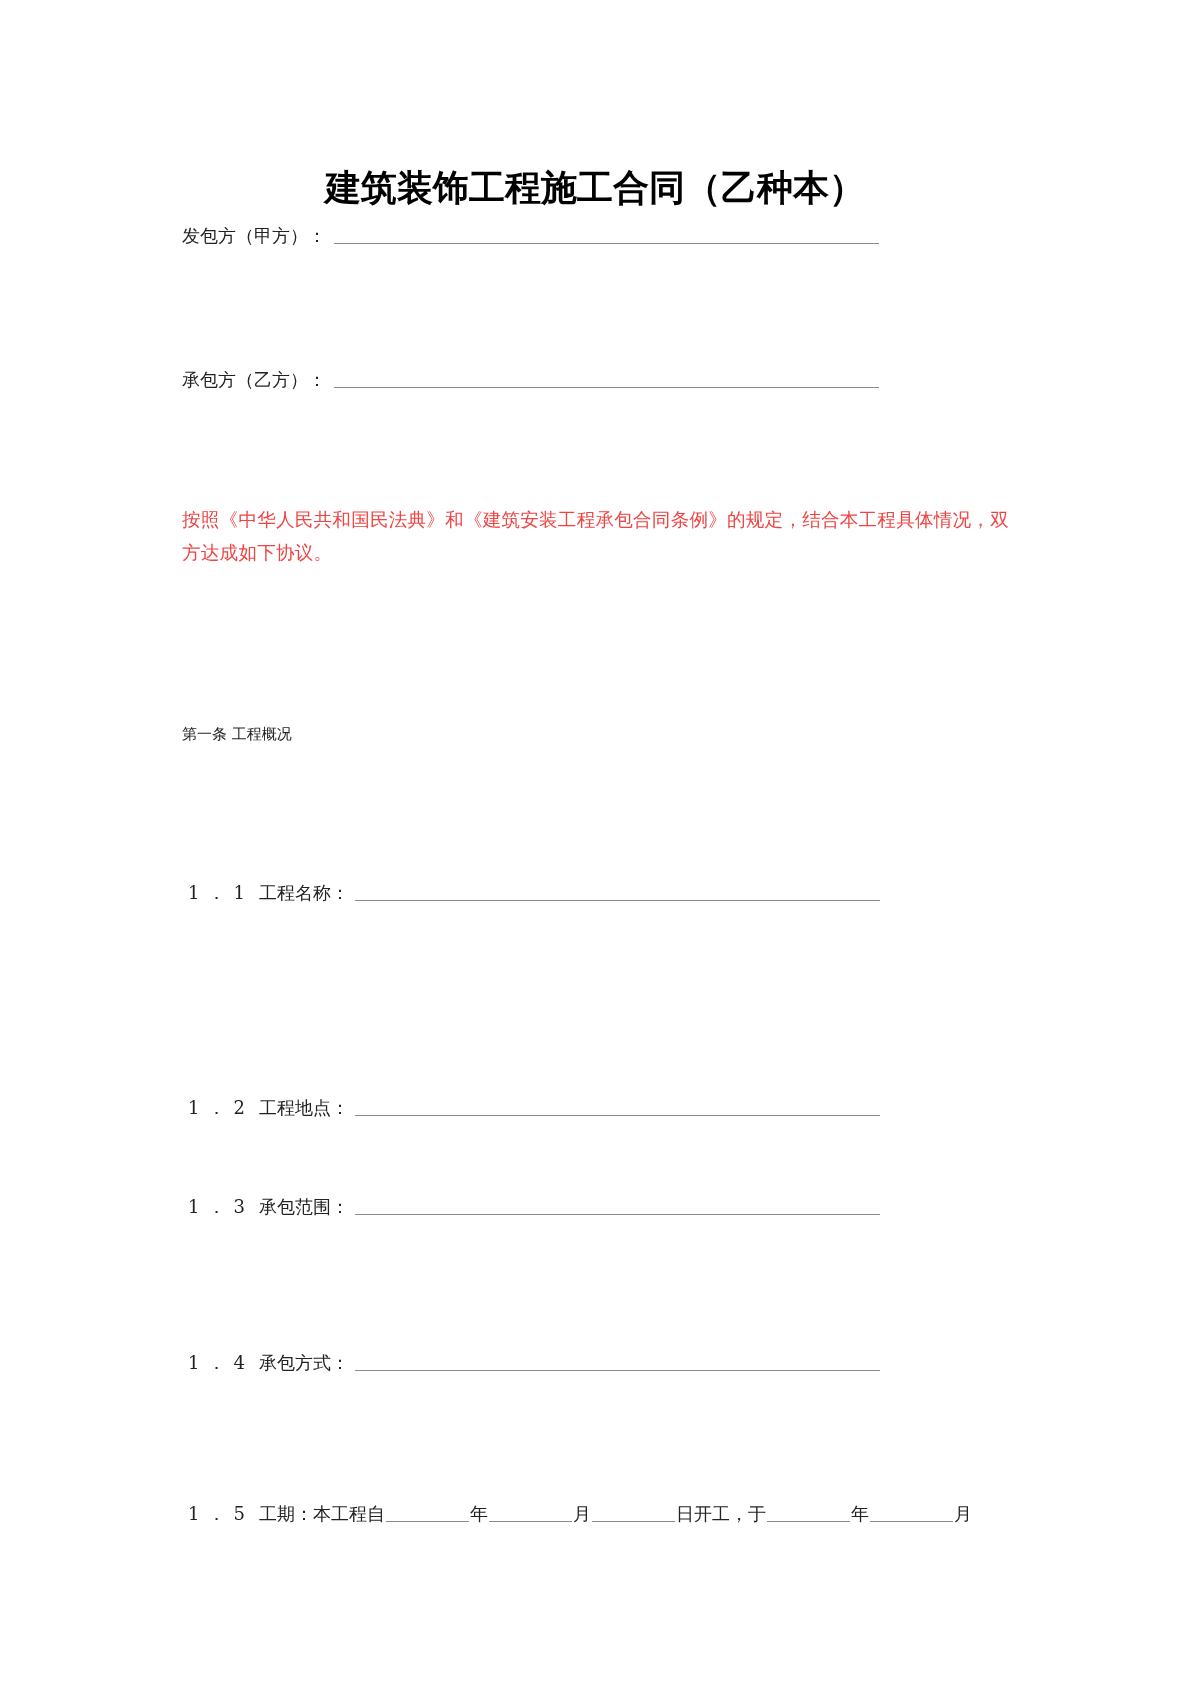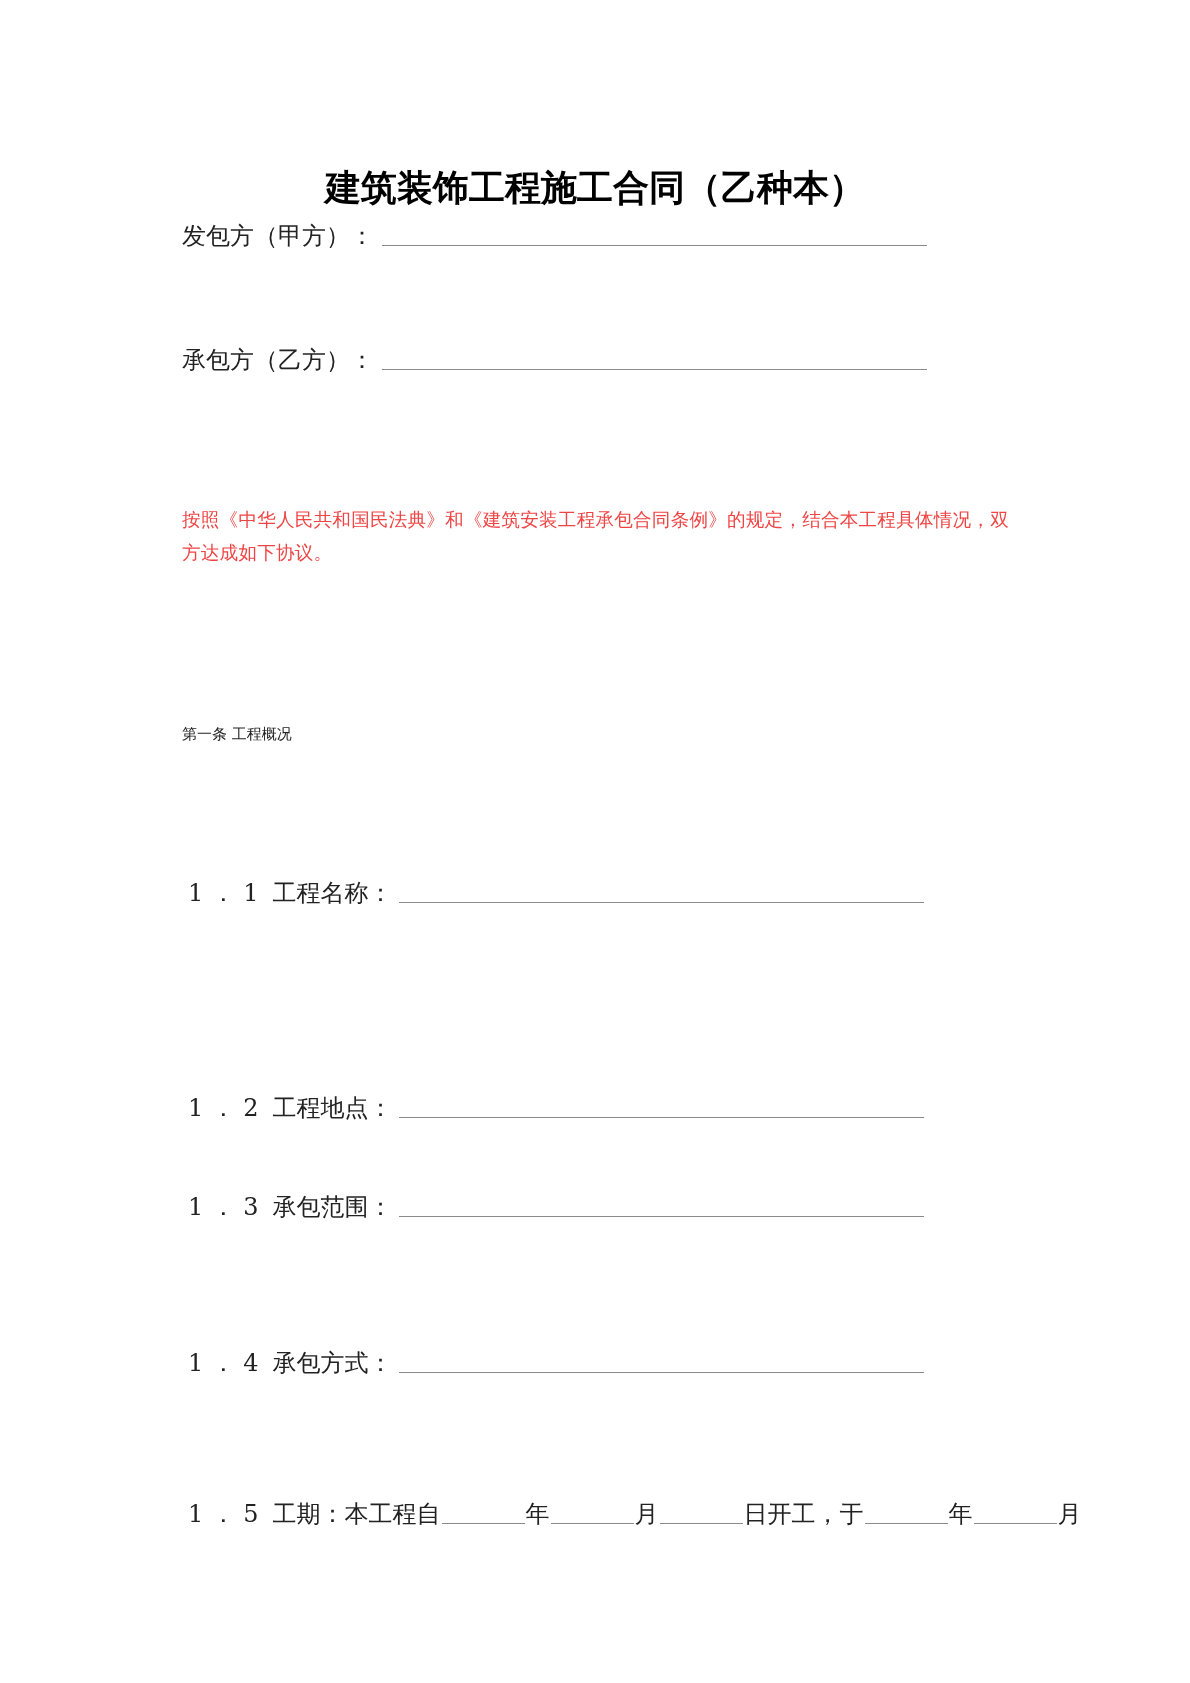--- a/index.html
+++ b/index.html
@@ -31,21 +31,21 @@
       font-family: "DejaVu Sans", "Liberation Sans", sans-serif;
       font-weight: bold;
       font-size: 36px;
       line-height: 44px;
       color: #000;
       letter-spacing: 0px;
     }
     .line {
       position: absolute;
       left: 182px;
-      font-size: 24px;
+      font-size: 18px;
       line-height: 24px;
       white-space: nowrap;
       color: #222;
     }
     .blank {
       display: inline-block;
       vertical-align: baseline;
       border-bottom: 1.5px solid #8a8a8a;
       height: 1px;
       margin: 0 1px;
@@ -76,21 +76,21 @@
 <body>
 
 <div class="page">
 
   <div class="title">建筑装饰工程施工合同（乙种本）</div>
 
   <div class="line" style="top:224px;">
     <span>发包方（甲方）：</span><span class="blank long-party"></span>
   </div>
 
-  <div class="line" style="top:348px;">
+  <div class="line" style="top:368px;">
     <span>承包方（乙方）：</span><span class="blank long-party"></span>
   </div>
 
   <div class="para">按照《中华人民共和国民法典》和《建筑安装工程承包合同条例》的规定，结合本工程具体情况，双方达成如下协议。</div>
 
   <div class="line" style="top:722px; font-size:15px;">第一条  工程概况</div>
 
   <div class="line" style="top:881px;text-align:right;">
     <span class="num">1．1</span><span>工程名称：</span><span class="blank long-item"></span>
   </div>

